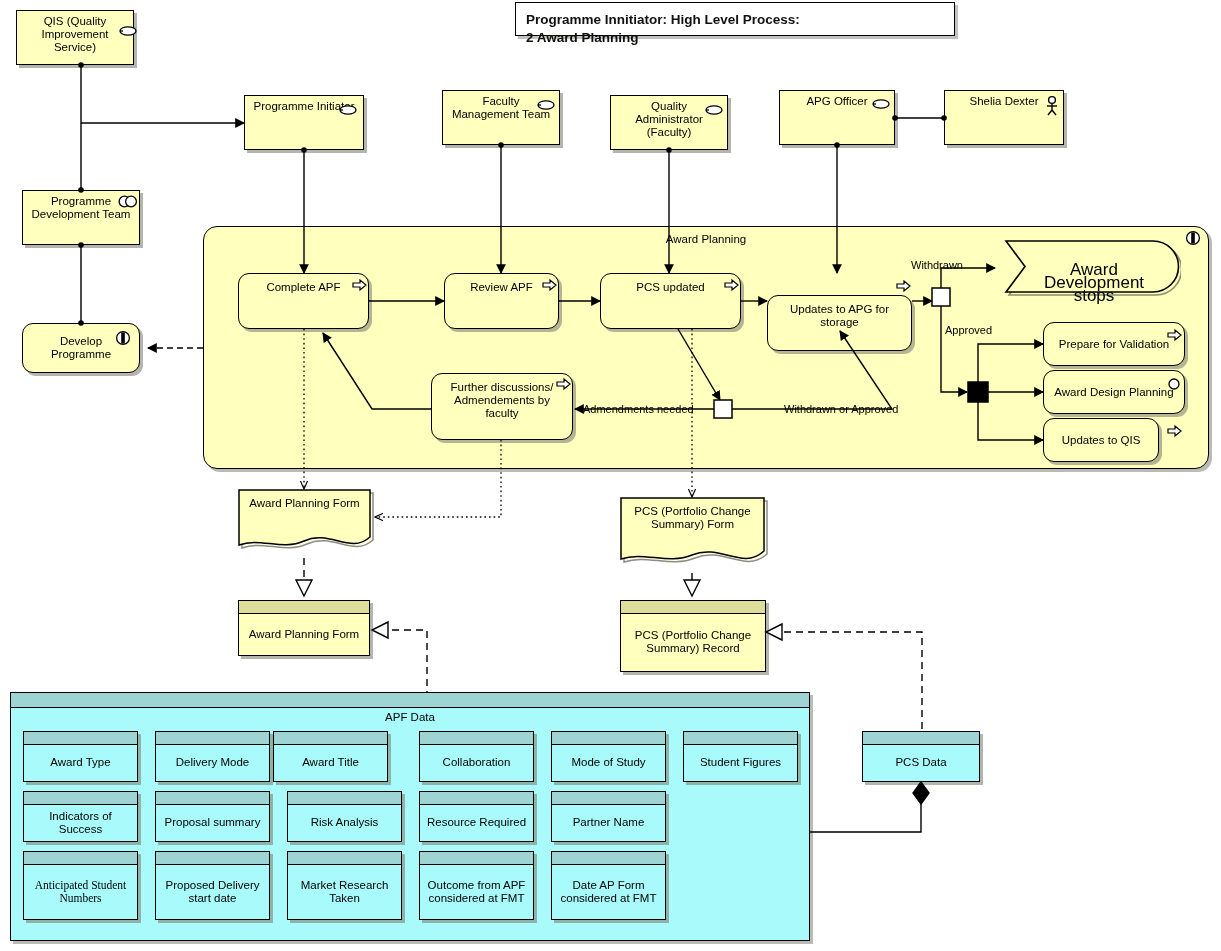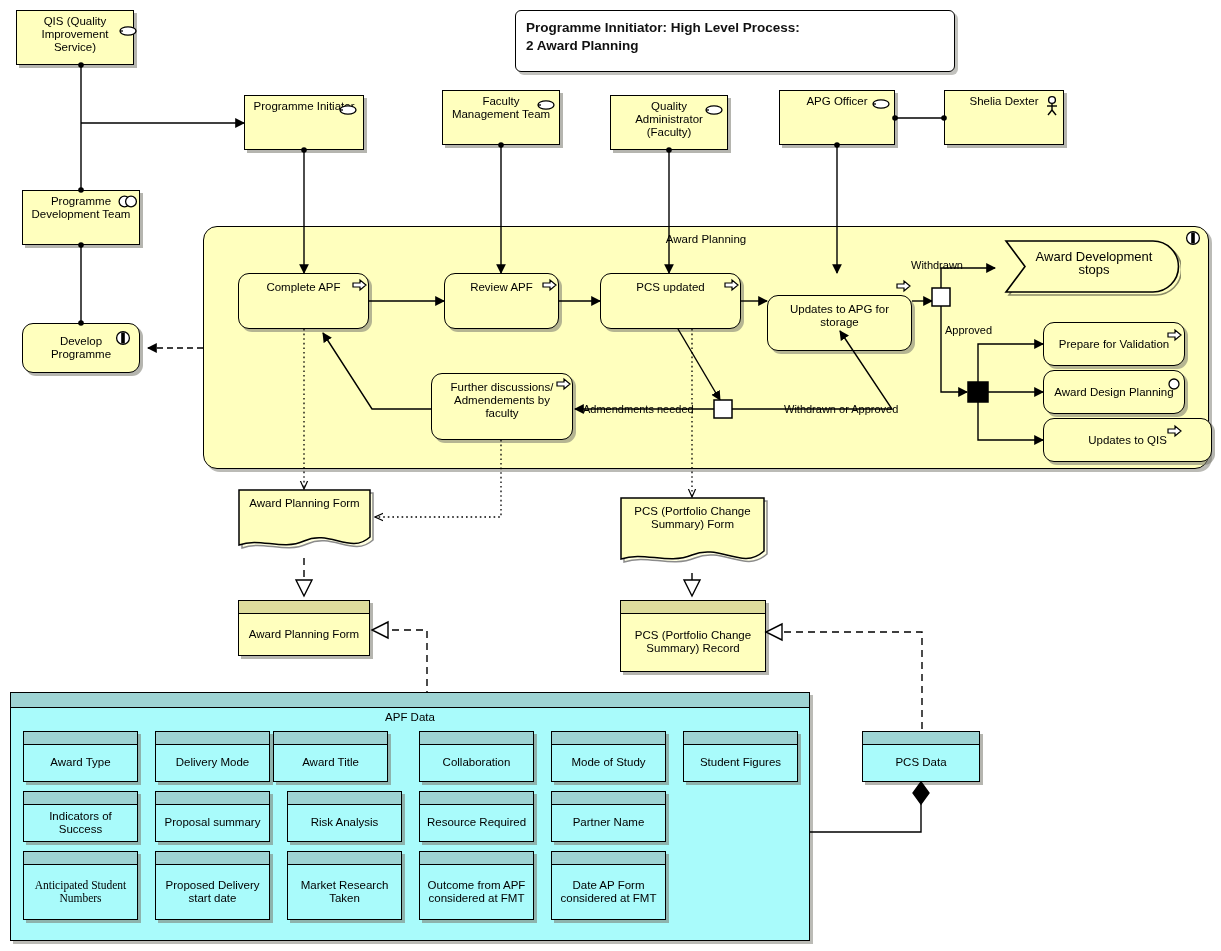--- a/index.html
+++ b/index.html
@@ -57,21 +57,21 @@
 
   
   svg.ov{position:absolute;left:0;top:0;width:1221px;height:951px;pointer-events:none;}
   .elbl{position:absolute;font-size:11px;color:#000;white-space:nowrap;}
 </style>
 </head>
 <body>
 
 <div id="canvas">
 
-  <div class="titlebox" style="left:515px;top:10px;width:440px;height:62px;border-radius:6px;">
+  <div class="titlebox" style="left:515px;top:2px;width:440px;height:34px;">
     <div>Programme Innitiator: High Level Process:</div>
     <div>2 Award Planning</div>
   </div>
 
   <div class="node actor" style="left:16px;top:10px;width:118px;height:55px;">
     <div class="lbl">QIS (Quality Improvement Service)</div>
   </div>
 
   <div class="node actor" style="left:22px;top:190px;width:118px;height:55px;">
     <div class="lbl">Programme Development Team</div>
@@ -126,30 +126,30 @@
   </div>
 
   <div class="node proc mid" style="left:1043px;top:322px;width:142px;height:44px;">
     <div class="lbl">Prepare for Validation</div>
   </div>
 
   <div class="node proc mid" style="left:1043px;top:370px;width:142px;height:44px;">
     <div class="lbl">Award Design Planning</div>
   </div>
 
-  <div class="node proc mid" style="left:1043px;top:418px;width:169px;height:44px;">
+  <div class="node proc mid" style="left:1043px;top:418px;width:116px;height:44px;">
     <div class="lbl">Updates to QIS</div>
   </div>
 
   <div style="position:absolute;left:1003px;top:239px;width:175px;height:55px;">
     <svg width="178" height="58" viewBox="0 0 178 58">
       <path d="M3 2 H150 a23 23 0 0 1 0 51 H3 L22 27.5 Z" fill="#ffffbe" stroke="#000" stroke-width="1.6" transform="translate(3,3)" opacity="0.45"></path>
       <path d="M3 2 H150 a23 23 0 0 1 0 51 H3 L22 27.5 Z" fill="#ffffbe" stroke="#000" stroke-width="1.6"></path>
     </svg>
-    <div style="position:absolute;left:26px;top:11px;width:130px;text-align:center;font-size:13px;line-height:13px;">Award Development stops</div>
+    <div style="position:absolute;left:26px;top:24px;width:130px;text-align:center;font-size:17px;line-height:13px;">Award Development stops</div>
   </div>
 
   <div style="position:absolute;left:238px;top:489px;width:133px;height:62px;">
     <svg width="137" height="66" viewBox="0 0 137 66">
       <path d="M1 1 H132 V48 C112 66 92 40 66 52 C44 62 22 48 1 56 Z" fill="#ffffbe" stroke="#000" stroke-width="1.5" transform="translate(3,3)" opacity="0.45"></path>
       <path d="M1 1 H132 V48 C112 66 92 40 66 52 C44 62 22 48 1 56 Z" fill="#ffffbe" stroke="#000" stroke-width="1.5"></path>
     </svg>
     <div style="position:absolute;left:6px;top:8px;width:121px;text-align:center;font-size:11.5px;line-height:13px;">Award Planning Form</div>
   </div>
 

